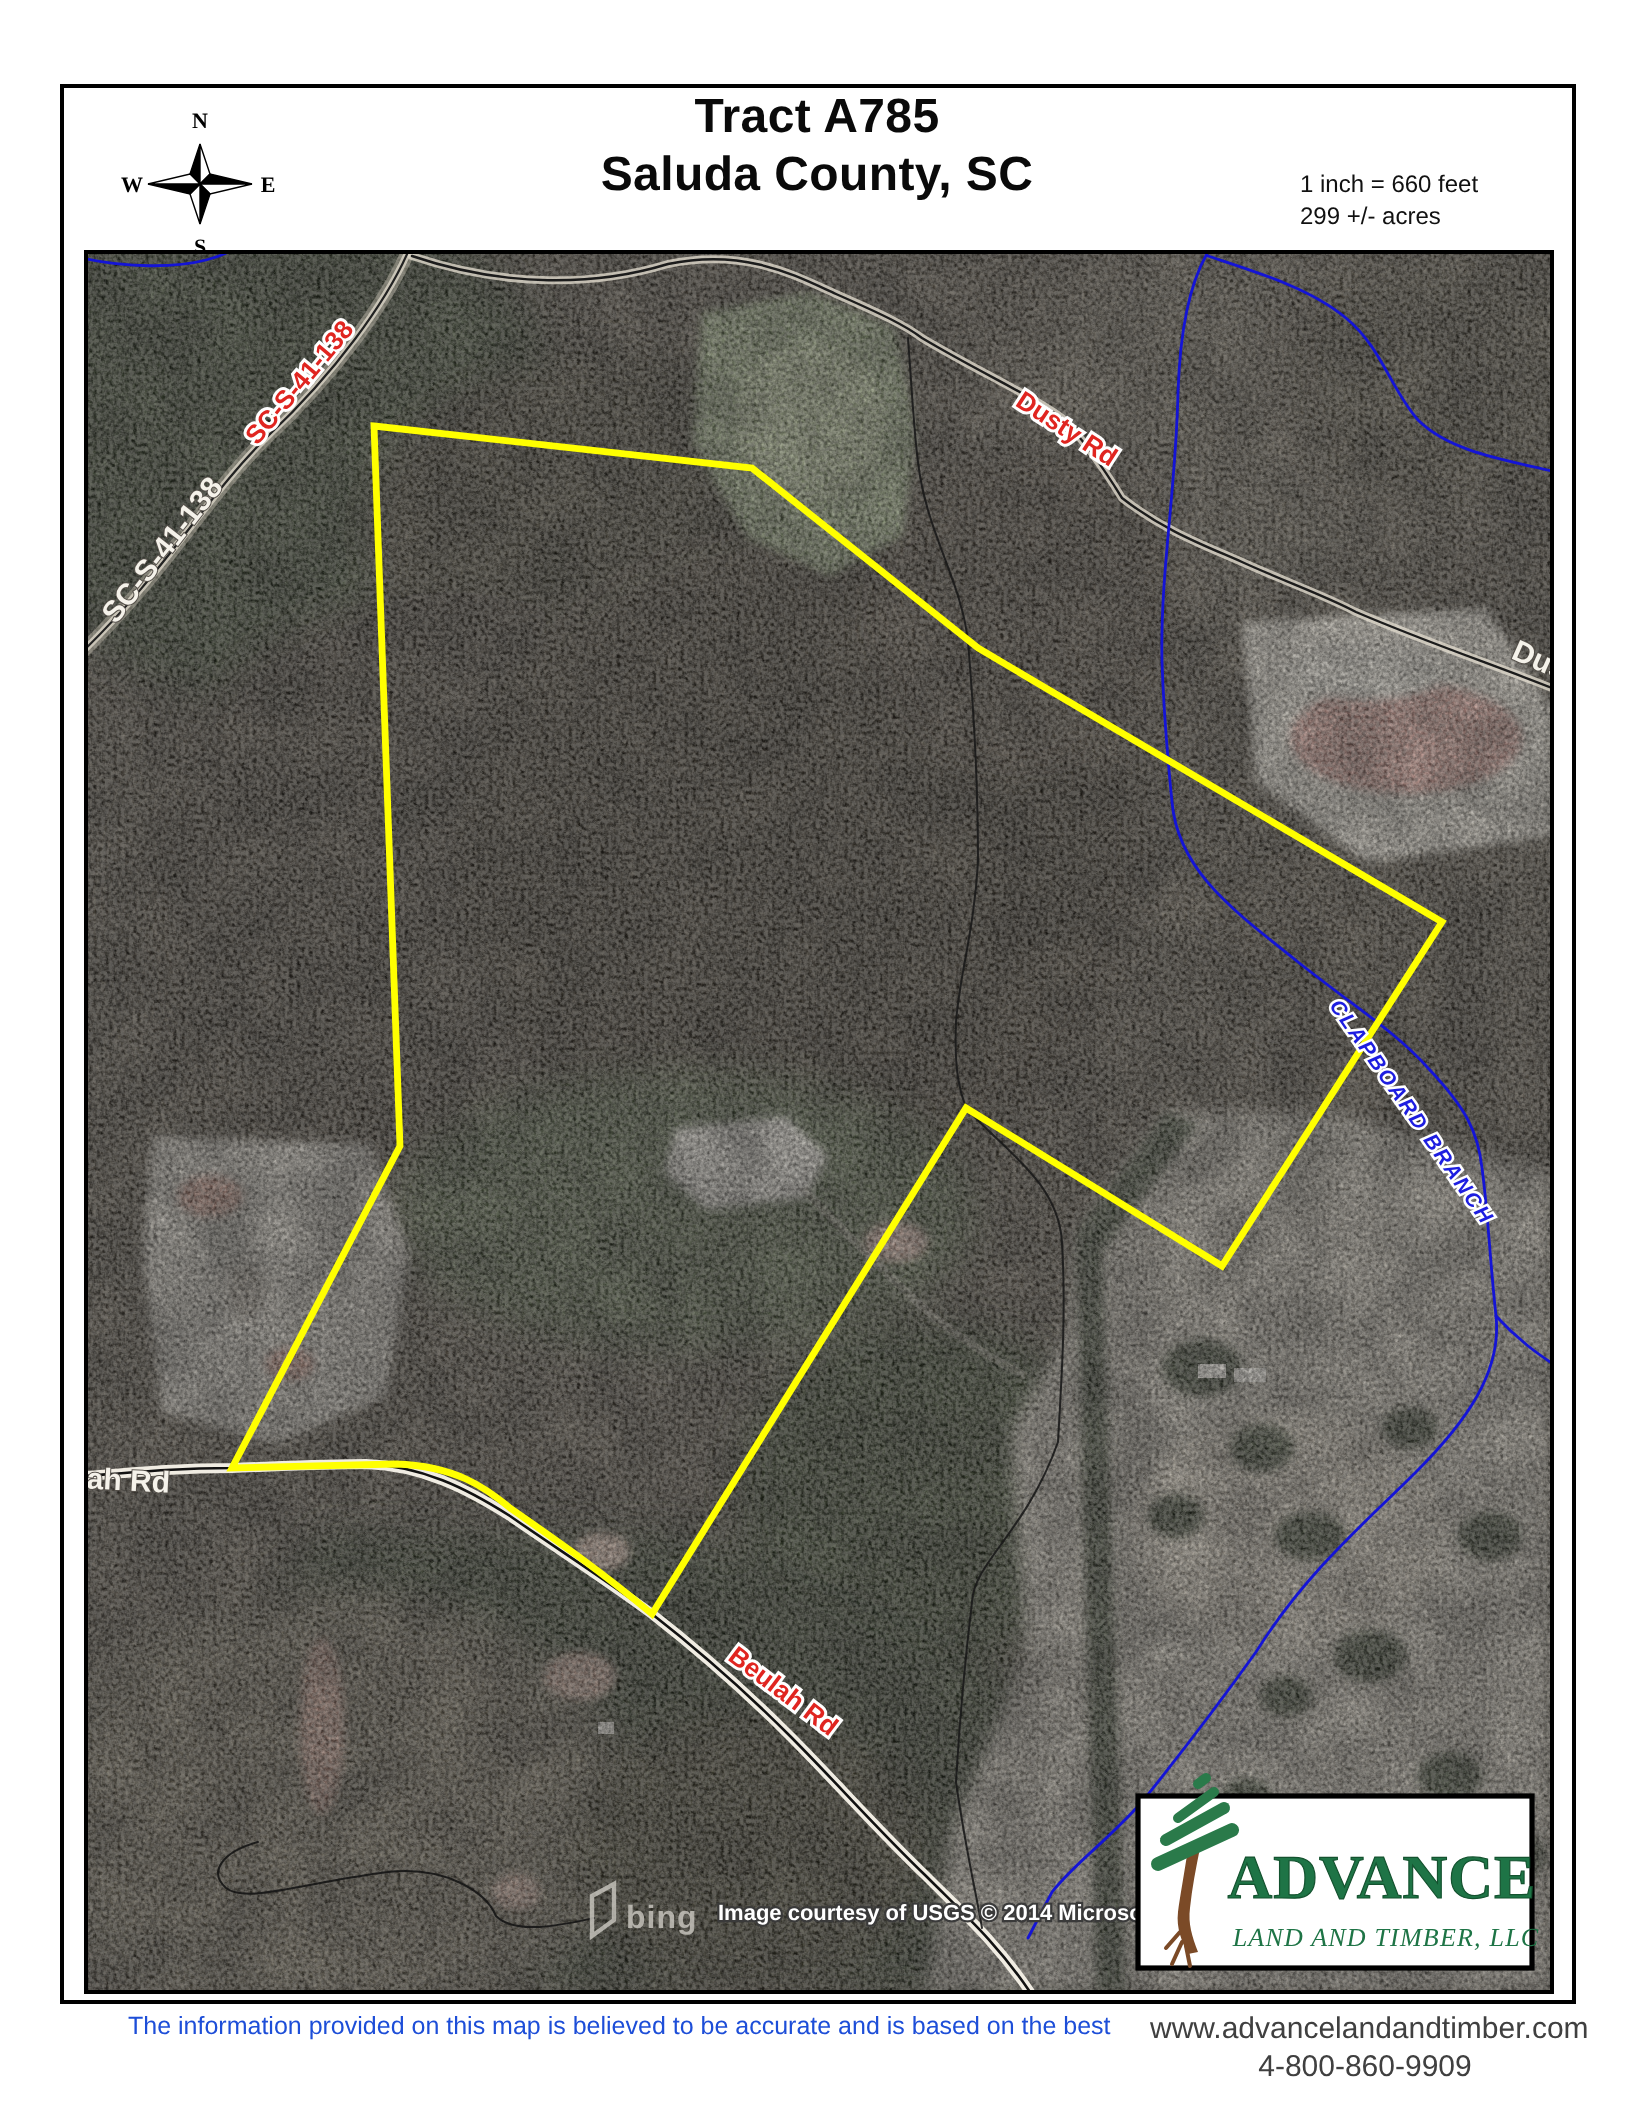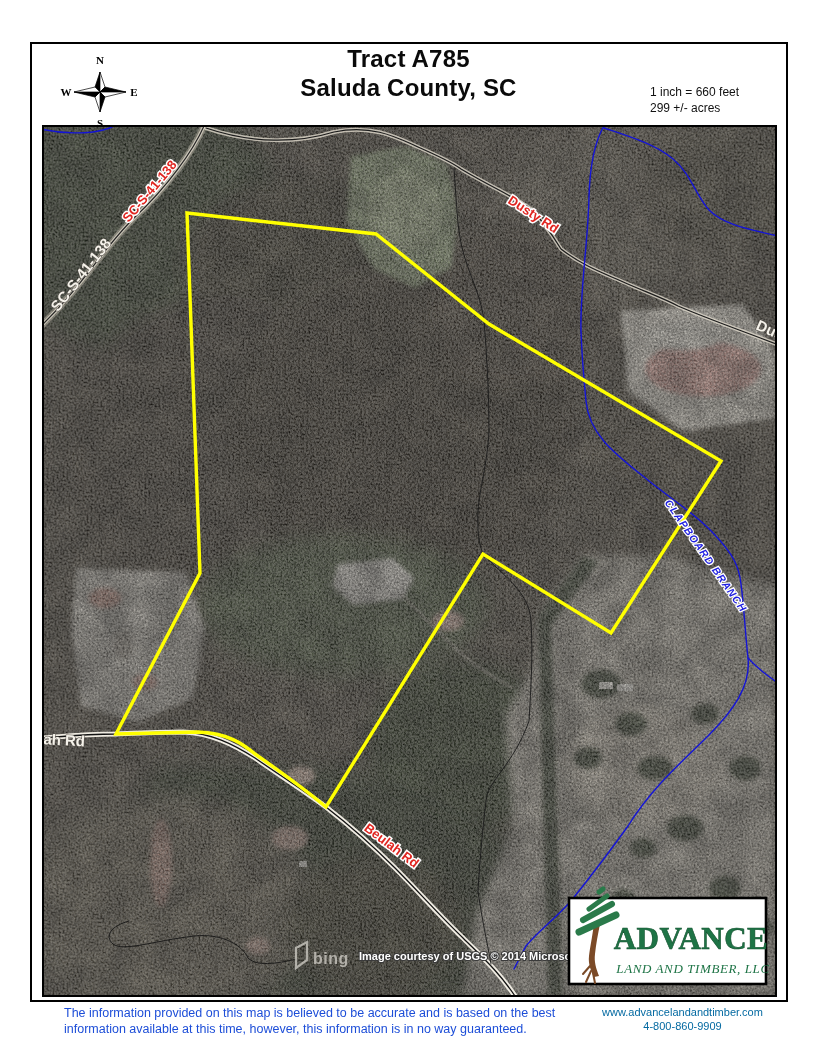--- a/index.html
+++ b/index.html
@@ -14,21 +14,21 @@
   #map-wrap svg{display:block;overflow:hidden;}
   .halo-red{fill:#e02520;stroke:#ffffff;stroke-width:3px;paint-order:stroke;font-weight:bold;font-size:13px;font-family:"Liberation Sans",sans-serif;}
   .halo-ghost{fill:#f5f2ea;stroke:#55504a;stroke-width:1px;paint-order:stroke;font-weight:bold;font-size:15px;font-family:"Liberation Sans",sans-serif;}
   .halo-blue{fill:#1d1de0;stroke:#ffffff;stroke-width:2.5px;paint-order:stroke;font-weight:bold;font-style:italic;font-size:10.5px;letter-spacing:1.2px;font-family:"Liberation Sans",sans-serif;}
   .attrib{fill:#ffffff;stroke:#3a3a3a;stroke-width:2.2px;paint-order:stroke;font-weight:bold;font-size:11px;font-family:"Liberation Sans",sans-serif;}
   .bingtxt{fill:#ccc9c2;opacity:.8;font-weight:bold;font-size:16px;letter-spacing:.5px;font-family:"Liberation Sans",sans-serif;}
   .logo-main{fill:#1e7446;stroke:#14522f;stroke-width:.6px;font-weight:bold;font-size:31px;letter-spacing:.5px;font-family:"Liberation Serif",serif;}
   .logo-sub{fill:#1e7446;font-style:italic;font-size:13px;letter-spacing:.6px;font-family:"Liberation Serif",serif;}
   .compass-letter{font-family:"Liberation Serif",serif;font-weight:bold;font-size:11px;fill:#000;}
   #footer-left{position:absolute;left:32px;top:1005px;width:520px;font-size:12.5px;line-height:1.28;color:#1d4ed8;margin-left:32px;}
-  #footer-right{position:absolute;left:575px;top:1005px;width:215px;text-align:center;font-size:11px;line-height:1.28;color:#0369a1;}
+  #footer-right{position:absolute;left:575px;top:1005px;width:215px;text-align:center;font-size:15px;line-height:1.28;color:#404040;}
 </style>
 </head>
 <body>
 
 <div id="page">
   <div id="frame"></div>
 
   <div id="title-block">
     <div class="t1">Tract A785</div>
     <div class="t2">Saluda County, SC</div>
@@ -215,19 +215,18 @@
       <text class="logo-main" x="648" y="823" text-anchor="middle">ADVANCE</text>
       <text class="logo-sub" x="650" y="847" text-anchor="middle">LAND AND TIMBER, LLC</text>
     </g>
 
     <rect x="0.5" y="0.5" width="732" height="869" fill="none" stroke="#000" stroke-width="1"></rect>
   </svg>
   </div>
 
   <div id="footer-left">
     <div>The information provided on this map is believed to be accurate and is based on the best</div>
-    <div>information available at this time, however, this information is in no way guaranteed.</div>
   </div>
   <div id="footer-right">
     <div>www.advancelandandtimber.com</div>
     <div>4-800-860-9909</div>
   </div>
 </div>
 
 </body></html>

